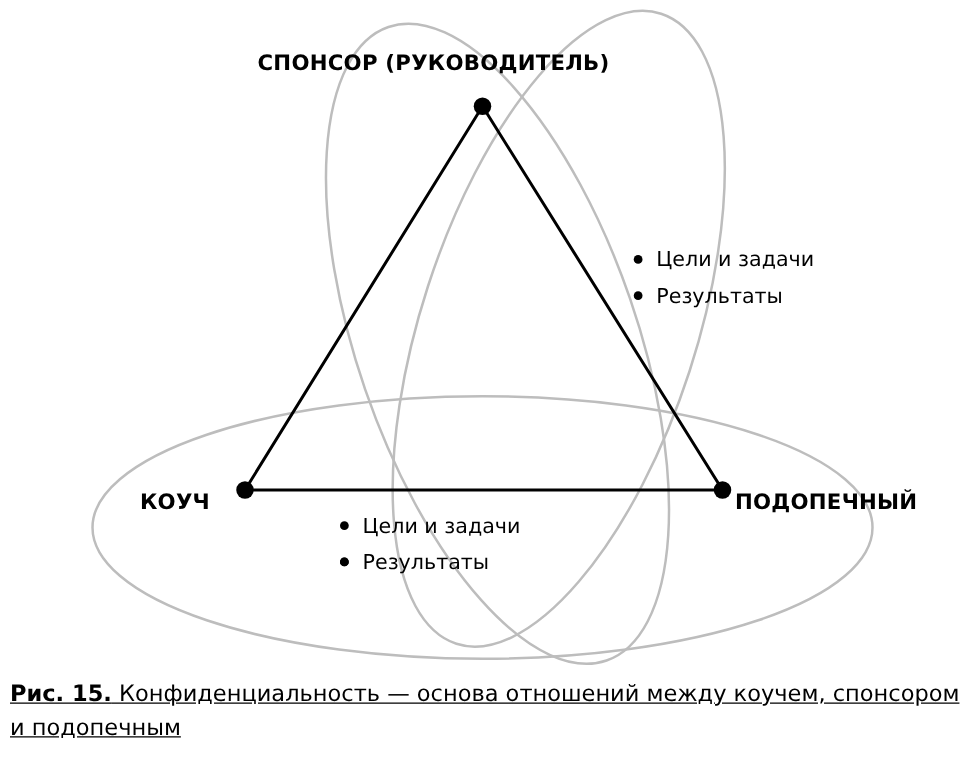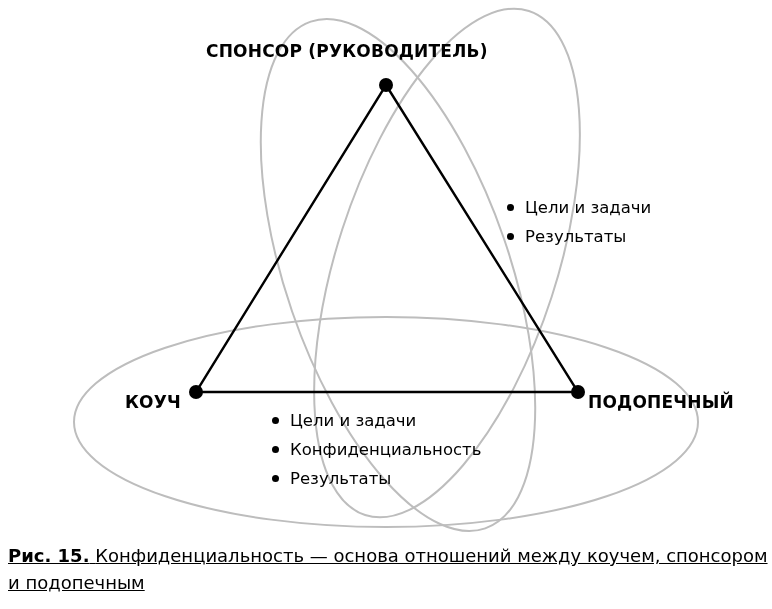--- a/index.html
+++ b/index.html
@@ -35,21 +35,21 @@
     font-size: 17px;
     letter-spacing: 0.2px;
     white-space: nowrap;
     color: #000;
   }
   #label-sponsor {
     left: 206px;
     top: 41px;
   }
   #label-coach {
-    left: 125px;
+    left: 112px;
     top: 392px;
   }
   #label-coachee {
     left: 588px;
     top: 392px;
   }
   .bullet-list {
     position: absolute;
     list-style: none;
     margin: 12px;
@@ -135,21 +135,20 @@
     </li>
   </ul>
 
   <ul class="bullet-list" id="list-bottom">
     <li>
       <span class="dot"></span>
       <span>Цели и задачи</span>
     </li>
     <li>
       <span class="dot"></span>
-      <span>Конфиденциальность</span>
     </li>
     <li>
       <span class="dot"></span>
       <span>Результаты</span>
     </li>
   </ul>
 
   <div id="caption">
     <span class="caption-number">Рис. 15.</span>
     <span class="caption-text">Конфиденциальность — основа отношений между коучем, спонсором и подопечным</span>

